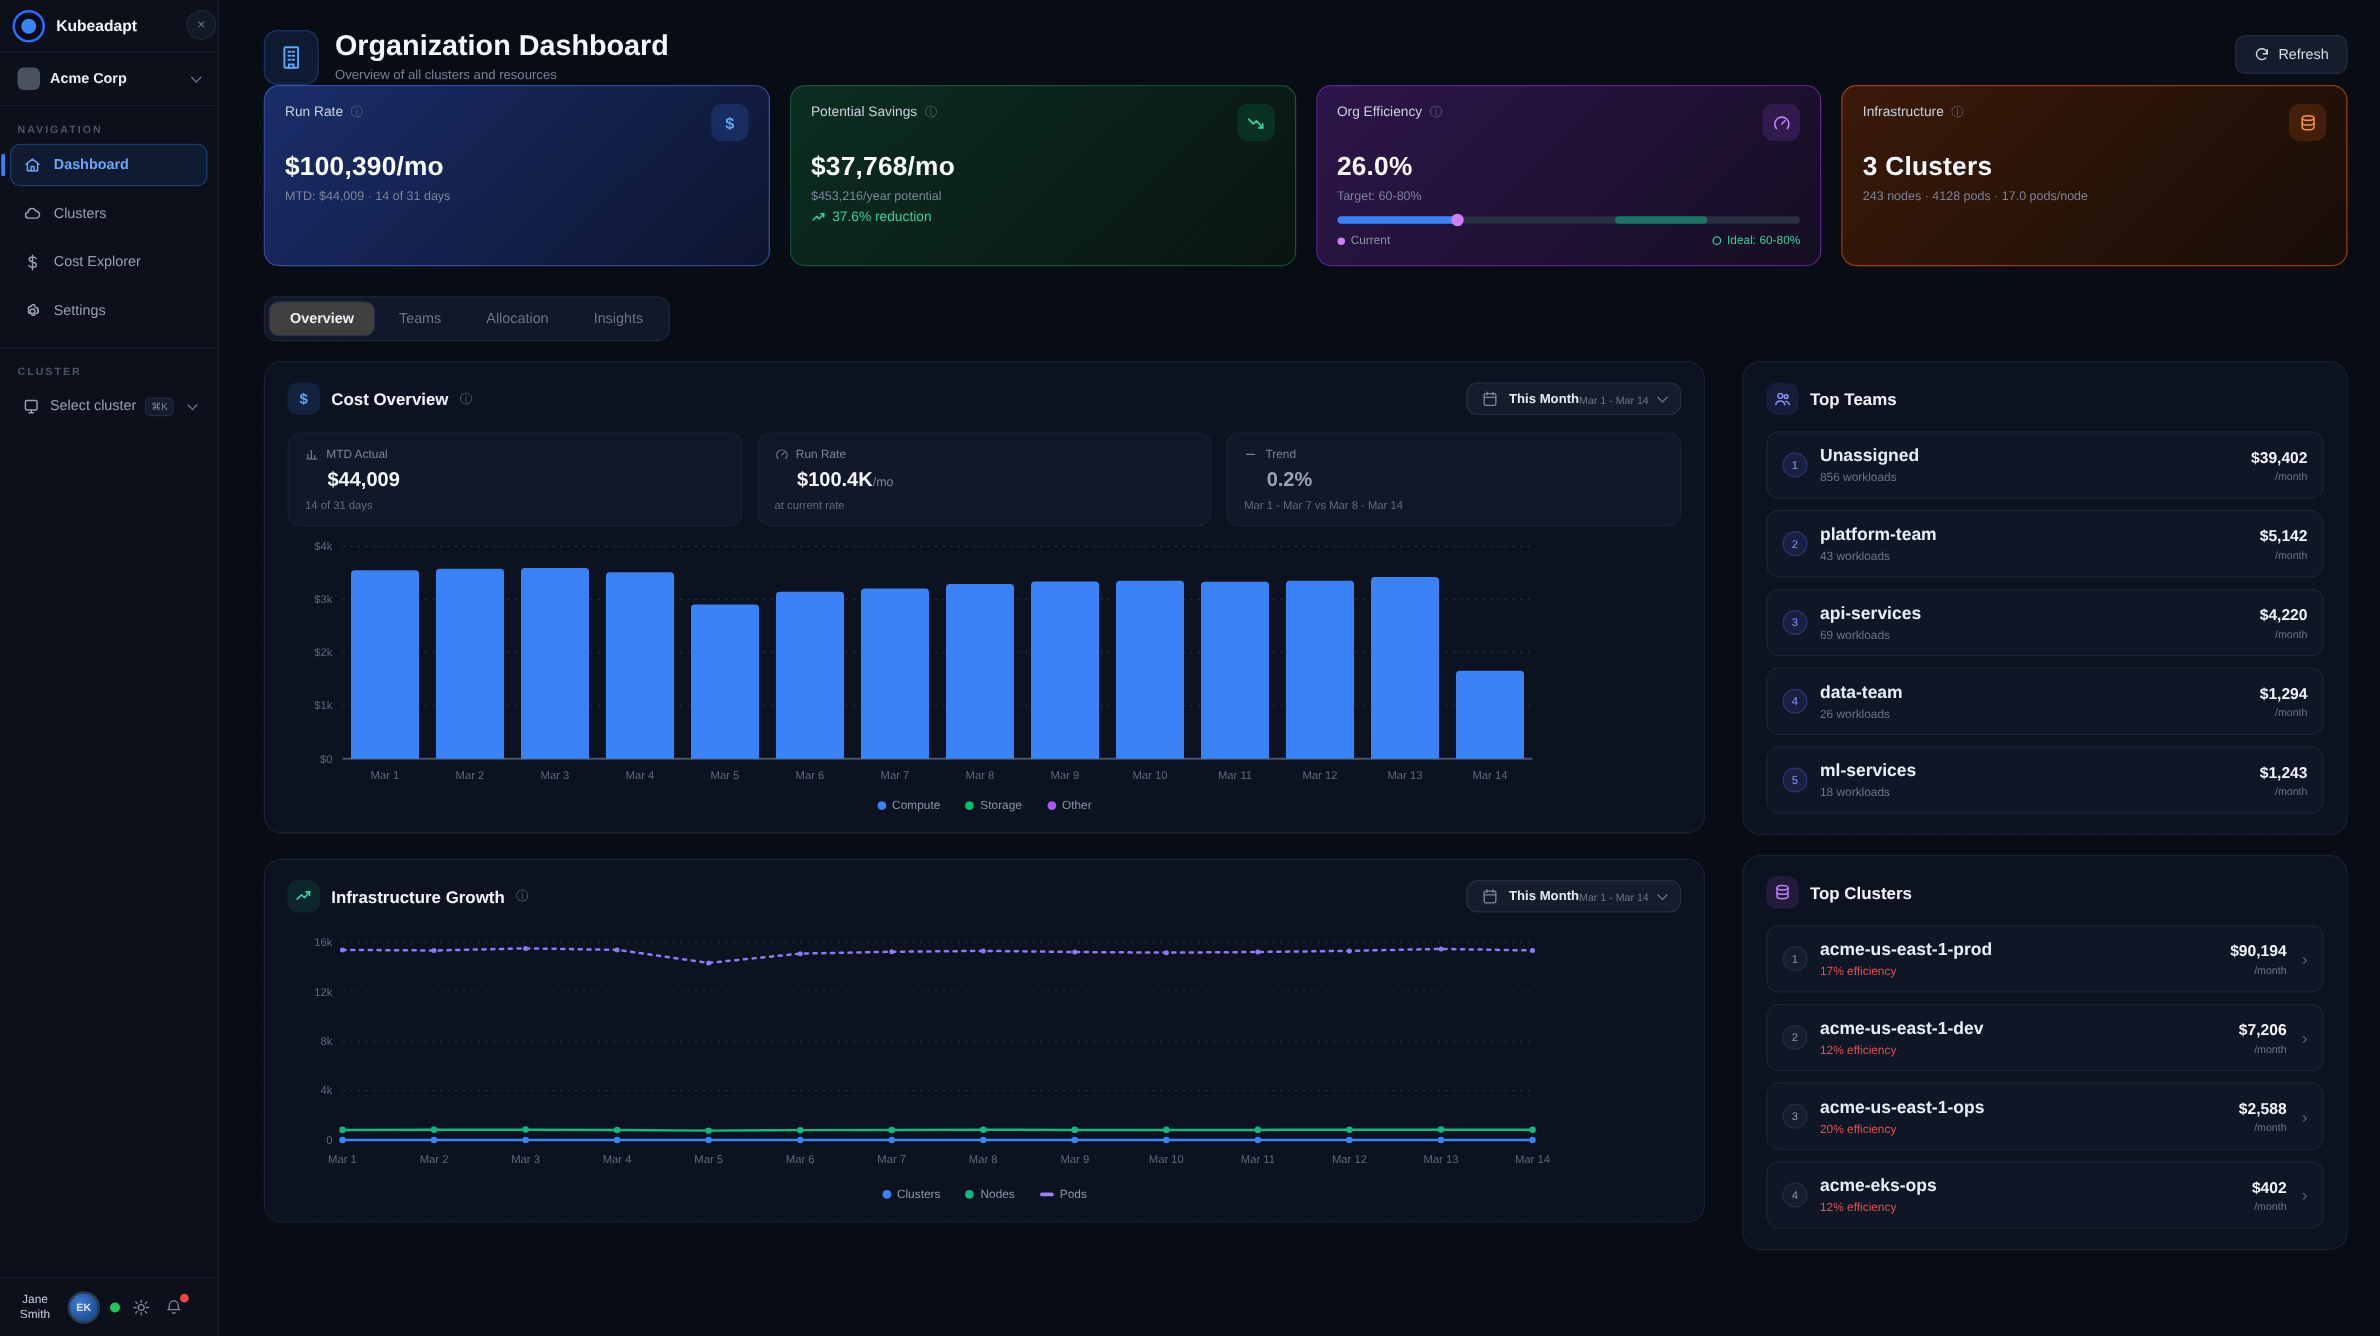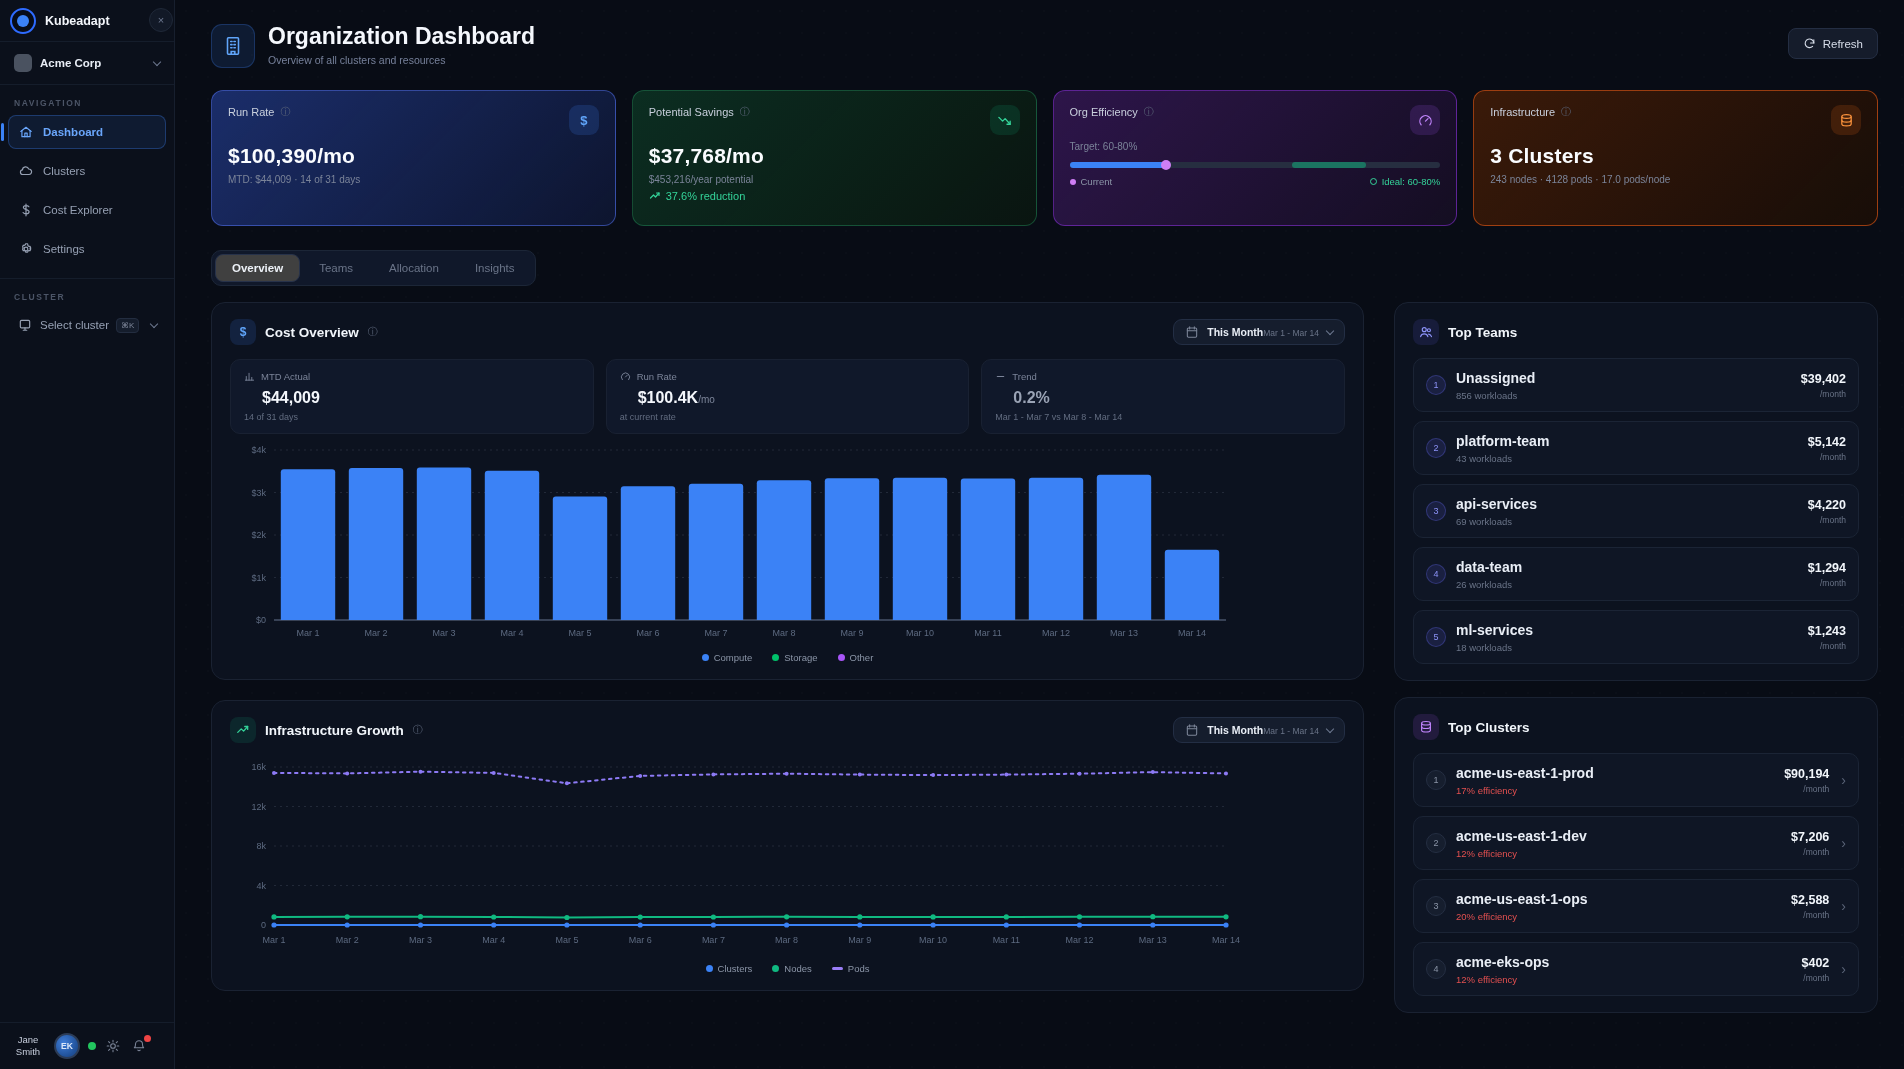--- a/index.html
+++ b/index.html
@@ -31,21 +31,21 @@
   .sidebar-footer{margin-top:auto;border-top:1px solid #151d2b;padding:10px 10px;display:flex;align-items:center;gap:8px;}
   .user-name{font-size:9.5px;color:#c7cedd;width:36px;line-height:1.3;text-align:center;}
   .avatar{width:26px;height:26px;border-radius:50%;background:radial-gradient(circle at 35% 35%,#3f7dd8,#1f4f96 70%);border:2px solid #2c3c57;color:#dbe7f8;font-size:8.5px;font-weight:bold;display:flex;align-items:center;justify-content:center;cursor:pointer;}
   .status-dot{width:8px;height:8px;border-radius:50%;background:#22c55e;}
   .icon-btn{color:#7d8699;background:none;border:none;cursor:pointer;position:relative;padding:2px;display:flex;}
   .icon-btn svg{width:14px;height:14px;}
   .notif-dot{position:absolute;top:-2px;right:-3px;width:7px;height:7px;border-radius:50%;background:#ef4444;}
 
   
   .main{flex:1;padding:24px 26px 30px 36px;background:radial-gradient(rgba(255,255,255,0.013) 1px,transparent 1px) 0 0/22px 22px,#080c15;overflow:hidden;}
-  .page-header{display:flex;align-items:flex-start;gap:13px;margin-bottom:22px;}
+  .page-header{display:flex;align-items:flex-start;gap:13px;}
   .page-icon{width:44px;height:44px;border-radius:11px;background:rgba(59,130,246,0.13);border:1px solid rgba(59,130,246,0.25);display:flex;align-items:center;justify-content:center;}
   .page-title{font-size:23px;font-weight:bold;color:#f5f8fd;line-height:1.1;}
   .page-sub{font-size:10.5px;color:#76809a;margin-top:5px;}
   .refresh-btn{margin-left:auto;margin-top:4px;display:flex;align-items:center;gap:7px;background:#151c2b;border:1px solid #242e43;border-radius:8px;padding:8px 14px;color:#d6dce8;font-size:11.5px;cursor:pointer;}
   .refresh-btn svg{width:13px;height:13px;}
 
   
   .cards{display:grid;grid-template-columns:repeat(4,1fr);gap:16px;margin-bottom:24px;}
   .card{border-radius:12px;padding:14px 16px;min-height:136px;position:relative;}
   .card.blue{background:linear-gradient(135deg,rgba(49,85,200,0.38),rgba(13,18,38,0.15)),#0d1530;border:1px solid rgba(80,110,230,0.55);}
@@ -290,20 +290,21 @@
               <span>Org Efficiency</span>
               <span class="info">ⓘ</span>
             </span>
           <span class="card-icon ci-purple">
             <svg viewBox="0 0 24 24" fill="none" stroke="currentColor" stroke-width="2" stroke-linecap="round">
                 <path d="M5 19a9 9 0 1 1 14 0"></path>
                 <path d="M12 13l4-4"></path>
               </svg>
           </span>
         </div>
+        <div class="card-value">26.0%</div>
         <div class="card-sub">Target: 60-80%</div>
         <div class="eff-track">
           <div class="eff-fill" id="eff-fill" style="width: 26%;"></div>
           <div class="eff-ideal" id="eff-ideal" style="left: 60%; width: 20%;"></div>
           <div class="eff-marker" id="eff-marker" style="left: calc(26% - 5px);"></div>
         </div>
         <div class="eff-labels">
           <span class="eff-cur">
               <span class="dot"></span>
               <span>Current</span>

